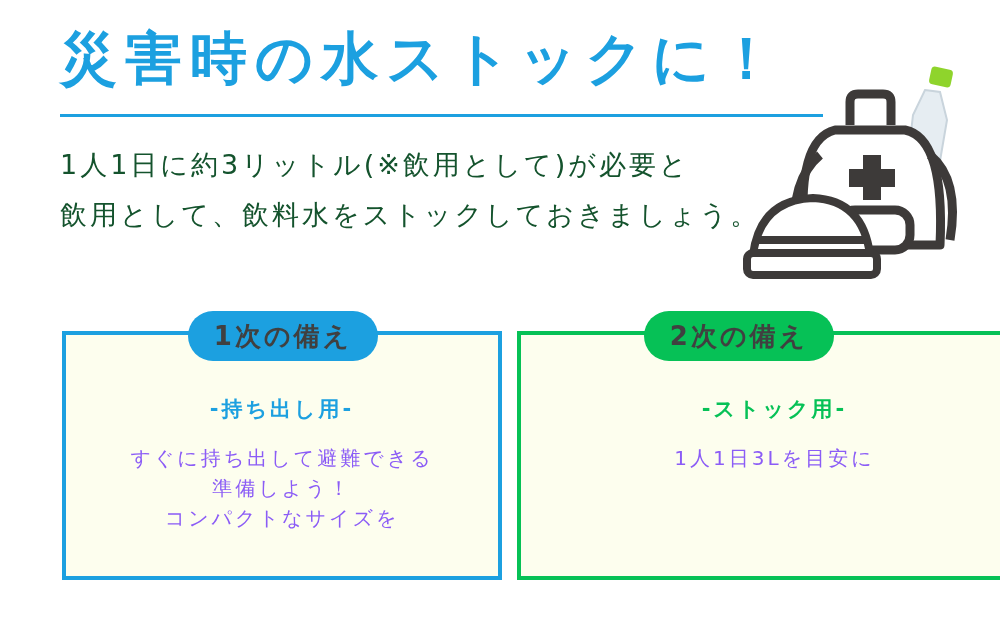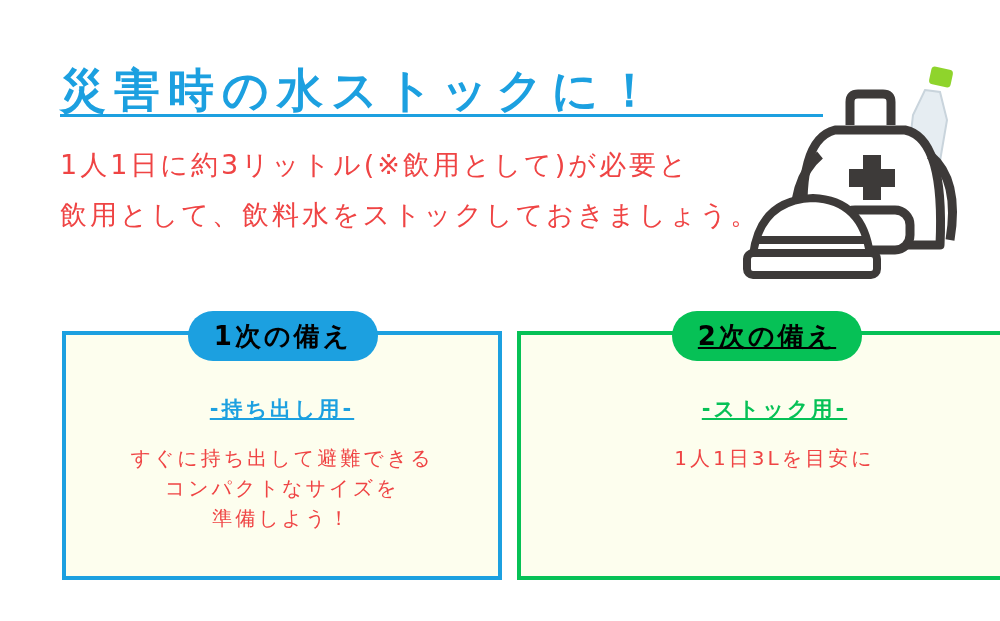--- a/index.html
+++ b/index.html
@@ -1,35 +1,35 @@
 <!DOCTYPE html>
 <html><head>
 <meta charset="utf-8">
 <style>
   html, body { margin:0; padding:0; }
   body { width:1000px; height:621px; background:#ffffff; position:relative; overflow:hidden;
          font-family:"DejaVu Sans", "Liberation Sans", sans-serif; }
-  .title { position:absolute; left:60px; top:28px; font-size:46px; font-weight:bold; color:#1ca0e0;
-           letter-spacing:8px; line-height:60px; white-space:nowrap;margin-top:32px; }
+  .title { position:absolute; left:60px; top:28px; font-size:57px; font-weight:bold; color:#1ca0e0;
+           letter-spacing:8px; line-height:60px; white-space:nowrap; }
   .title-rule { position:absolute; left:60px; top:114px; width:763px; height:3px; background:#1ca0e0; }
-  .intro { position:absolute; left:60px; top:140px; width:700px; font-size:27px; color:#ef4444;
+  .intro { position:absolute; left:60px; top:140px; width:700px; font-size:27px; color:#14532d;
            line-height:50px; letter-spacing:3px; }
   .intro div { white-space:nowrap; }
   .illus { position:absolute; left:735px; top:60px; width:250px; height:230px; }
   .card { position:absolute; top:331px; height:249px; background:#fdfeee; border:4px solid; box-sizing:border-box; }
   .card.blue { left:62px; width:440px; border-color:#1ca0e0; }
   .card.green { left:517px; width:515px; border-color:#06c156; }
-  .pill { position:absolute; top:311px; height:50px; width:190px; border-radius:25px; color:#000000;
+  .pill { position:absolute; top:311px; height:50px; width:190px; border-radius:25px; color:#404040;
           font-size:26px; font-weight:bold; display:flex; align-items:center; justify-content:center; letter-spacing:3px; }
   .pill.blue { left:188px; background:#1ca0e0; }
-  .pill.green { left:672px; background:#06c156;text-decoration:underline; }
-  .sub { position:absolute; top:60px; left:0; right:0; text-align:center; font-size:21px; font-weight:bold; letter-spacing:3px;text-decoration:underline; }
+  .pill.green { left:644px; background:#06c156; }
+  .sub { position:absolute; top:60px; left:0; right:0; text-align:center; font-size:21px; font-weight:bold; letter-spacing:3px; }
   .card.blue .sub { color:#1ca0e0; }
   .card.green .sub { color:#06c156; }
-  .body { position:absolute; top:108px; left:0; right:0; text-align:center; font-size:20px; color:#ef4444;
+  .body { position:absolute; top:108px; left:0; right:0; text-align:center; font-size:20px; color:#8b5cf6;
           line-height:30px; letter-spacing:3px; }
 </style>
 </head>
 <body>
 
 <div class="title">災害時の水ストックに！</div>
 <div class="title-rule"></div>
 
 <div class="intro">
   <div>1人1日に約3リットル(※飲用として)が必要と</div>
@@ -56,22 +56,22 @@
     <path d="M18 195 Q25 140 78 138 Q128 140 135 195 Z"></path>
     <rect x="12" y="193" width="130" height="22" rx="6"></rect>
     <line x1="20" y1="180" x2="132" y2="180"></line>
   </g>
 </svg>
 
 <div class="card blue">
   <div class="sub">-持ち出し用-</div>
   <div class="body">
     <div>すぐに持ち出して避難できる</div>
+    <div>準備しよう！</div>
     <div>コンパクトなサイズを</div>
-    <div>準備しよう！</div>
   </div>
 </div>
 <div class="pill blue">1次の備え</div>
 
 <div class="card green">
   <div class="sub">-ストック用-</div>
   <div class="body">
     <div>1人1日3Lを目安に</div>
   </div>
 </div>

